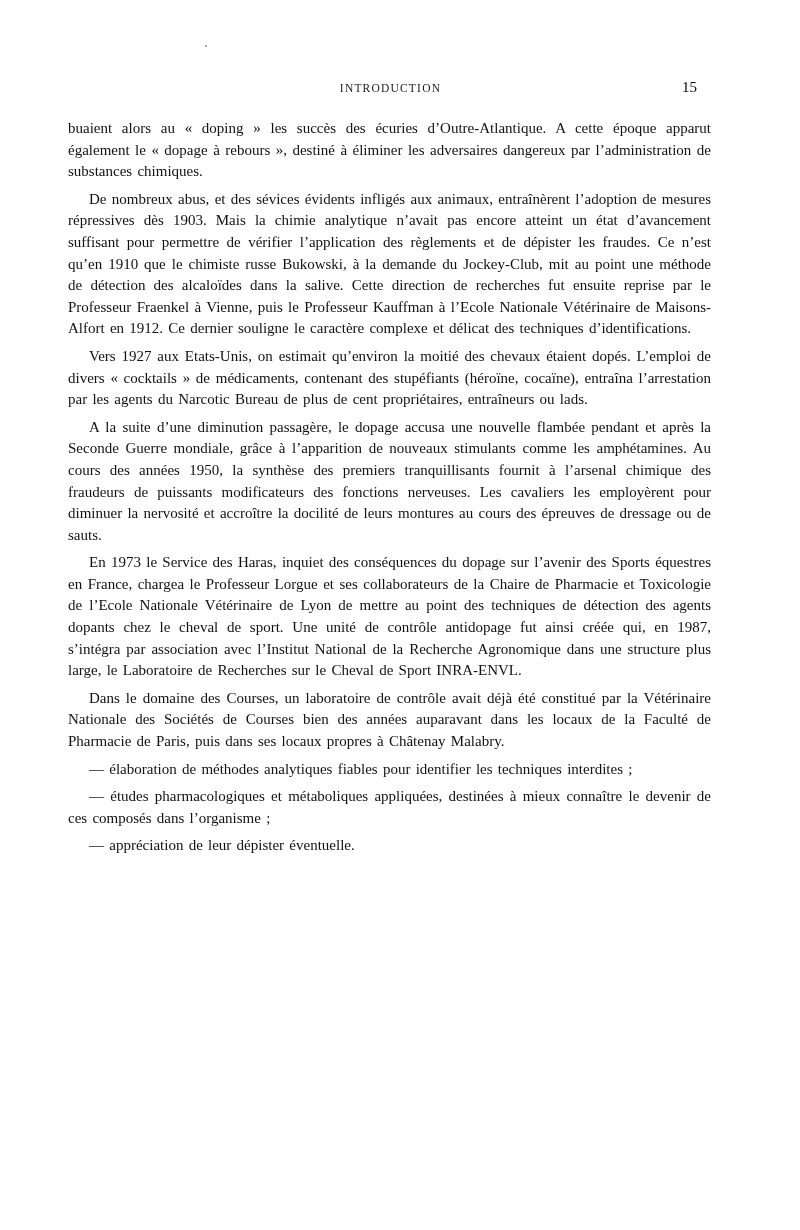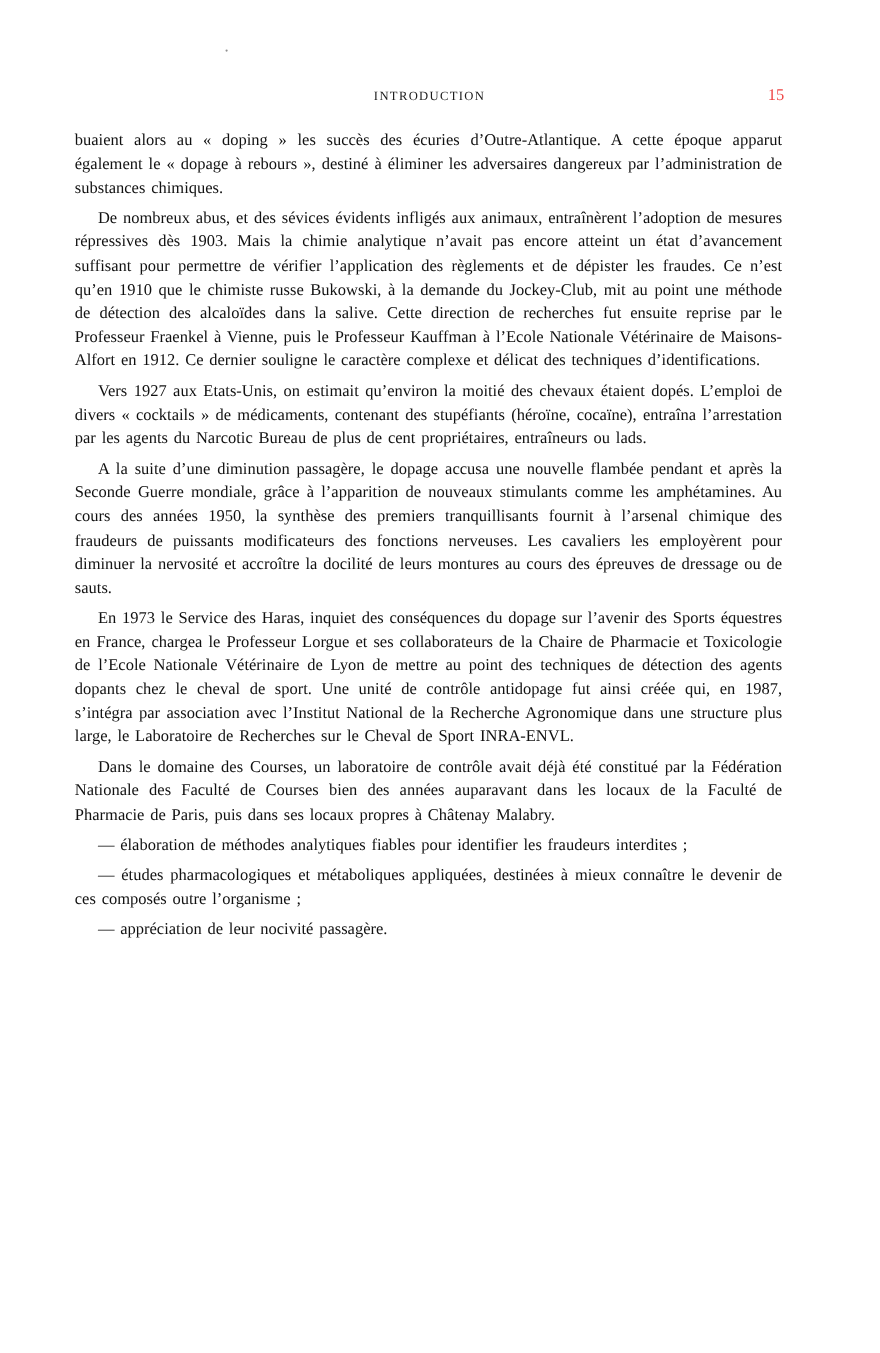--- a/index.html
+++ b/index.html
@@ -27,24 +27,24 @@
     position: absolute;
     left: 0;
     right: 0;
     text-align: center;
     font-size: 11.5px;
     letter-spacing: 1.2px;
     color: #1a1a1a;
   }
   .page-number {
     position: absolute;
-    right: 0;
+    right: 16px;
     top: -3px;
     font-size: 15px;
-    color: #ef4444;
+    color: #000000;
   }
   .body-text {
     position: absolute;
     top: 118px;
     left: 68px;
     width: 645px;
     text-align: justify;
     font-size: 15px;
     line-height: 21.6px;
     word-spacing: 1.5px;
@@ -79,24 +79,24 @@
     <span class="running-title">INTRODUCTION</span>
     <span class="page-number">15</span>
   </div>
 
   <div class="body-text">
     <p class="para no-indent">buaient alors au « doping » les succès des écuries d’Outre-Atlantique. A cette époque apparut également le « dopage à rebours », destiné à éliminer les adversaires dangereux par l’administration de substances chimiques.</p>
     <p class="para">De nombreux abus, et des sévices évidents infligés aux animaux, entraînèrent l’adoption de mesures répressives dès 1903. Mais la chimie analytique n’avait pas encore atteint un état d’avancement suffisant pour permettre de vérifier l’application des règlements et de dépister les fraudes. Ce n’est qu’en 1910 que le chimiste russe Bukowski, à la demande du Jockey-Club, mit au point une méthode de détection des alcaloïdes dans la salive. Cette direction de recherches fut ensuite reprise par le Professeur Fraenkel à Vienne, puis le Professeur Kauffman à l’Ecole Nationale Vétérinaire de Maisons-Alfort en 1912. Ce dernier souligne le caractère complexe et délicat des techniques d’identifications.</p>
     <p class="para">Vers 1927 aux Etats-Unis, on estimait qu’environ la moitié des chevaux étaient dopés. L’emploi de divers « cocktails » de médicaments, contenant des stupéfiants (héroïne, cocaïne), entraîna l’arrestation par les agents du Narcotic Bureau de plus de cent propriétaires, entraîneurs ou lads.</p>
     <p class="para">A la suite d’une diminution passagère, le dopage accusa une nouvelle flambée pendant et après la Seconde Guerre mondiale, grâce à l’apparition de nouveaux stimulants comme les amphétamines. Au cours des années 1950, la synthèse des premiers tranquillisants fournit à l’arsenal chimique des fraudeurs de puissants modificateurs des fonctions nerveuses. Les cavaliers les employèrent pour diminuer la nervosité et accroître la docilité de leurs montures au cours des épreuves de dressage ou de sauts.</p>
     <p class="para">En 1973 le Service des Haras, inquiet des conséquences du dopage sur l’avenir des Sports équestres en France, chargea le Professeur Lorgue et ses collaborateurs de la Chaire de Pharmacie et Toxicologie de l’Ecole Nationale Vétérinaire de Lyon de mettre au point des techniques de détection des agents dopants chez le cheval de sport. Une unité de contrôle antidopage fut ainsi créée qui, en 1987, s’intégra par association avec l’Institut National de la Recherche Agronomique dans une structure plus large, le Laboratoire de Recherches sur le Cheval de Sport INRA-ENVL.</p>
-    <p class="para">Dans le domaine des Courses, un laboratoire de contrôle avait déjà été constitué par la Fédération Nationale des Faculté de Courses bien des années auparavant dans les locaux de la Faculté de Pharmacie de Paris, puis dans ses locaux propres à Châtenay Malabry.</p>
-    <p class="para">— élaboration de méthodes analytiques fiables pour identifier les fraudeurs interdites ;</p>
-    <p class="para">— études pharmacologiques et métaboliques appliquées, destinées à mieux connaître le devenir de ces composés outre l’organisme ;</p>
-    <p class="para">— appréciation de leur nocivité passagère.</p>
+    <p class="para">Dans le domaine des Courses, un laboratoire de contrôle avait déjà été constitué par la Vétérinaire Nationale des Sociétés de Courses bien des années auparavant dans les locaux de la Faculté de Pharmacie de Paris, puis dans ses locaux propres à Châtenay Malabry.</p>
+    <p class="para">— élaboration de méthodes analytiques fiables pour identifier les techniques interdites ;</p>
+    <p class="para">— études pharmacologiques et métaboliques appliquées, destinées à mieux connaître le devenir de ces composés dans l’organisme ;</p>
+    <p class="para">— appréciation de leur dépister éventuelle.</p>
   </div>
 
   <span class="artifact dot" style="left:205px; top:45px; width:2px; height:2px;"></span>
   <span class="artifact" style="left:6px; top:956px; width:2px; height:11px;"></span>
   <span class="artifact" style="left:6px; top:976px; width:2px; height:9px;"></span>
   <span class="artifact" style="left:5px; top:1018px; width:2px; height:6px;"></span>
   <span class="artifact" style="left:5px; top:1028px; width:2px; height:9px;"></span>
   <span class="artifact dot" style="left:200px; top:1188px; width:2px; height:2px;"></span>
   <span class="artifact dot" style="left:206px; top:1191px; width:2px; height:2px;"></span>
 

